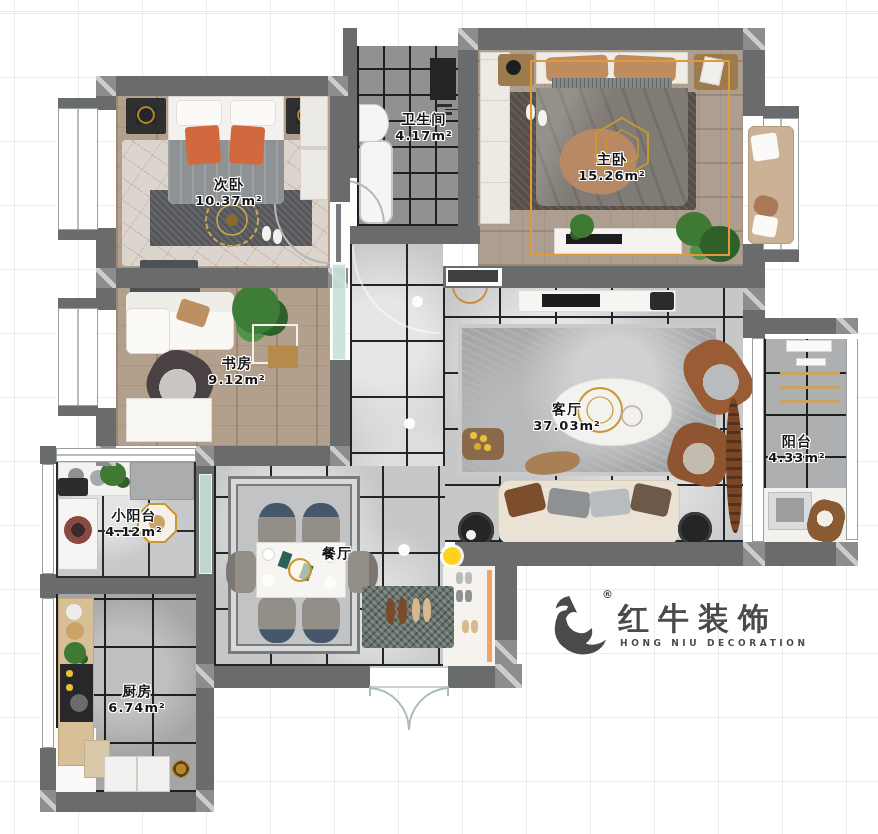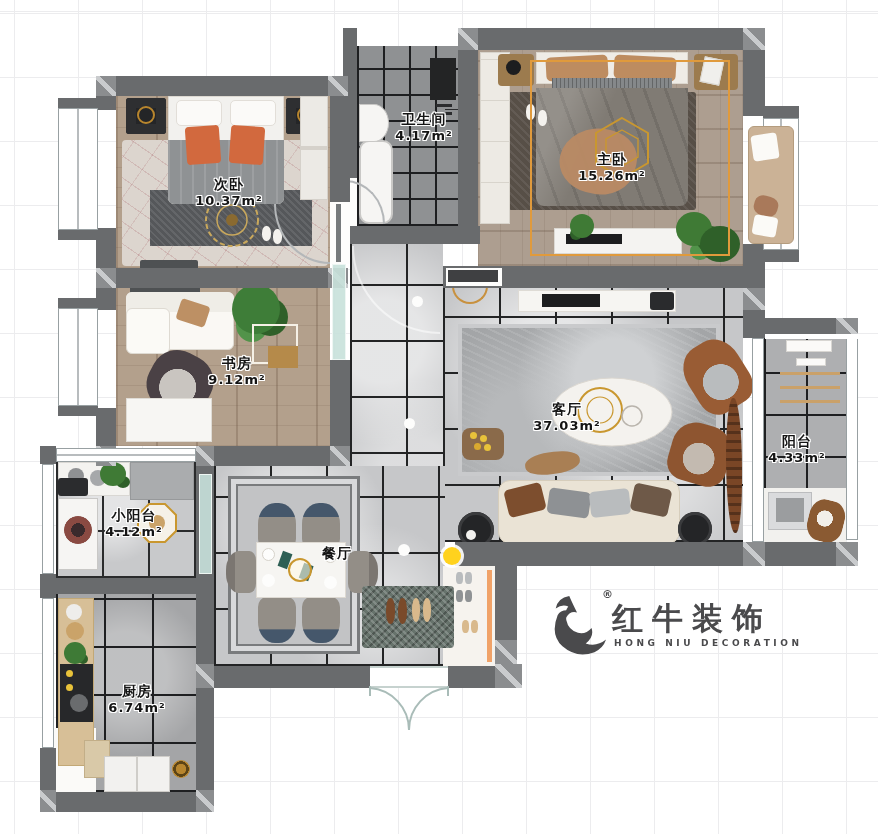--- a/index.html
+++ b/index.html
@@ -48,21 +48,21 @@
   .glass{position:absolute;background:rgba(200,225,218,.9);border:1px solid #eef6f3;z-index:6;box-sizing:border-box;}
   .f{position:absolute;z-index:3;box-sizing:border-box;}
   .f2{position:absolute;z-index:4;box-sizing:border-box;}
   .rug{position:absolute;z-index:2;box-sizing:border-box;}
   .rlabel{position:absolute;z-index:8;transform:translate(-50%,-50%);text-align:center;
     font-weight:bold;font-size:14px;color:#141414;line-height:1.15;letter-spacing:1px;white-space:nowrap;
     text-shadow:-1px -1px 0 #fff,1px -1px 0 #fff,-1px 1px 0 #fff,1px 1px 0 #fff,0 -1px 0 #fff,0 1px 0 #fff,-1px 0 0 #fff,1px 0 0 #fff;}
   .rlabel .area{display:block;font-size:13px;margin-top:2px;}
   .arc{position:absolute;z-index:6;box-sizing:border-box;}
   #logo{position:absolute;left:546px;top:592px;z-index:9;display:flex;align-items:center;color:#4a4a4c;}
-  #logo .txt{margin-left:4px;}
+  #logo .txt{margin-left:10px;}
   #logo .cn{font-size:31px;font-weight:bold;letter-spacing:9px;line-height:1;}
   #logo .en{font-size:9px;font-weight:bold;letter-spacing:3.6px;margin-top:4px;margin-left:2px;}
   #logo .reg{position:absolute;left:56px;top:-4px;font-size:11px;font-weight:bold;}
 </style>
 </head>
 <body>
 
 <div id="canvas">
 
   <div class="fl wood" style="left:116px;top:96px;width:214px;height:172px"></div>

